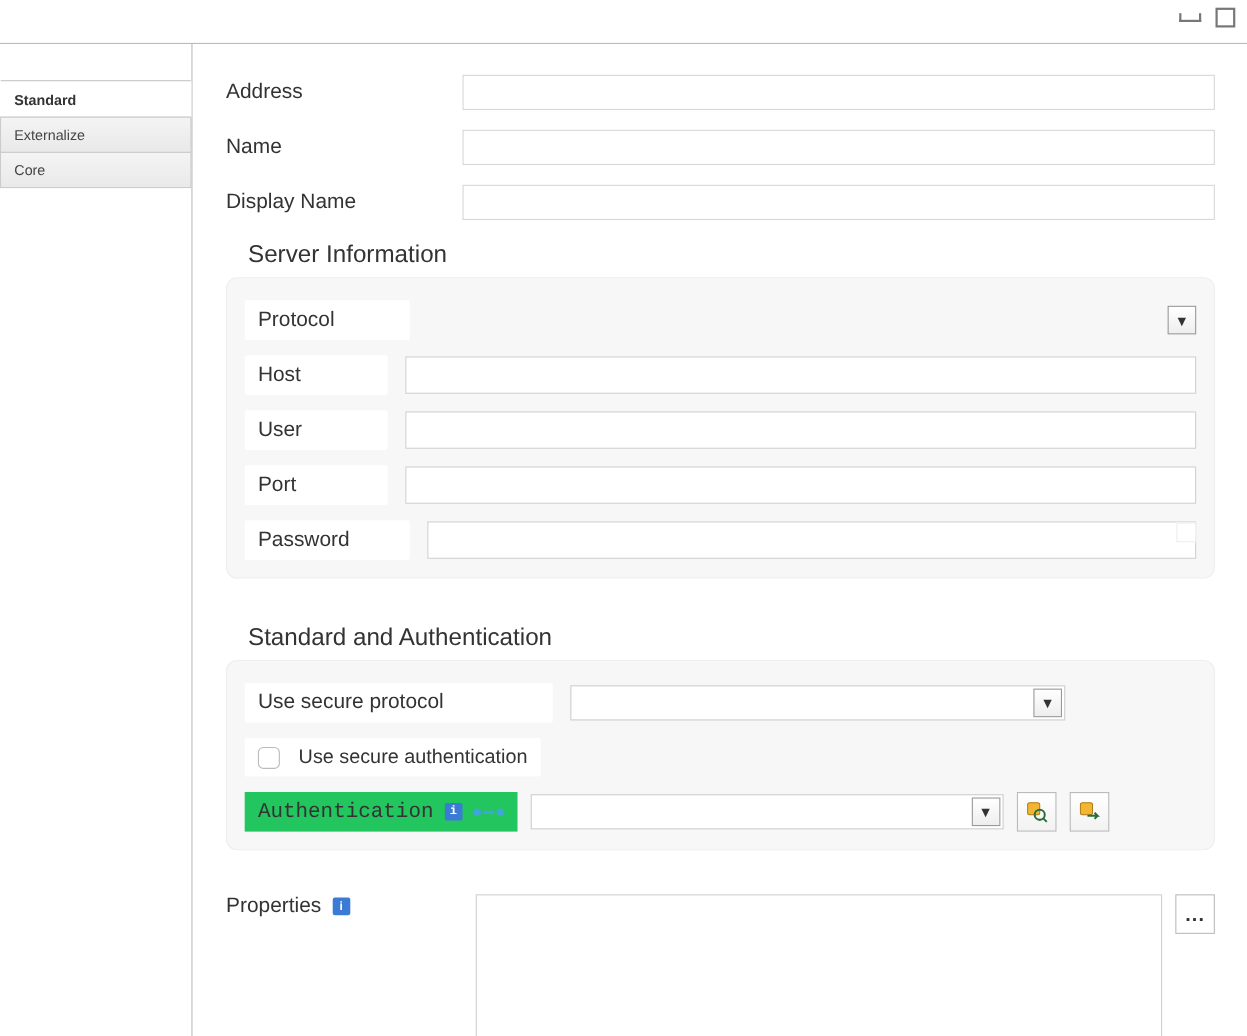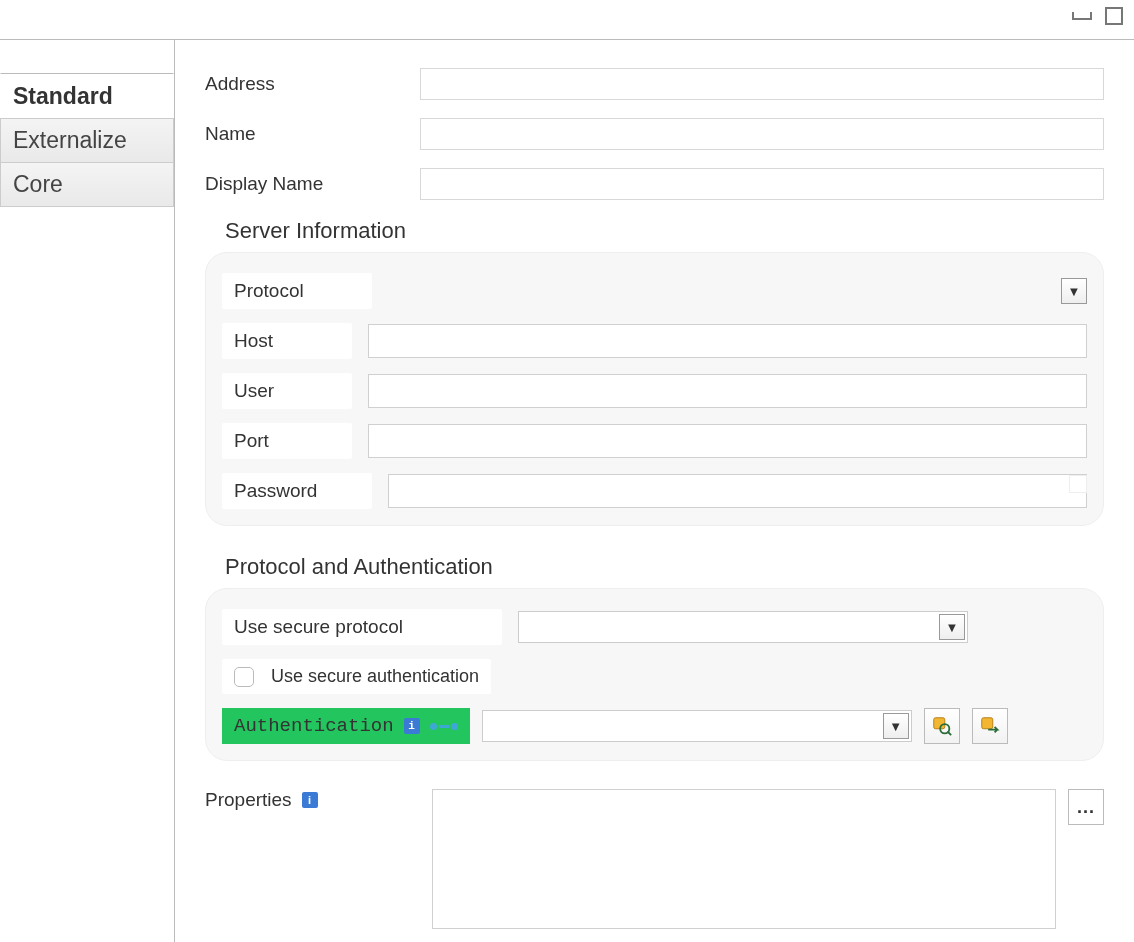--- a/index.html
+++ b/index.html
@@ -52,21 +52,21 @@
       display: flex;
       height: calc(100% - 40px);
     }
     .sidebar {
       width: 175px;
       border-right: 1px solid #bbb;
       padding-top: 20px;
     }
     .sidebar .tab {
       padding: 8px 12px;
-      font-size: 23px;
+      font-size: 13px;
       border: 1px solid transparent;
       cursor: pointer;
     }
     .sidebar .tab.spacer-top{
       border-bottom:1px solid #bbb;
       height:14px;
       padding:0;
       margin-bottom:0;
     }
     .sidebar .tab.active {
@@ -103,23 +103,23 @@
       padding: 4px 8px;
       font-size: 16px;
     }
     .group-title {
       font-size: 22px;
       margin: 6px 0 8px 20px;
     }
     .group-box {
       background: #f7f7f7;
       border: 1px solid #eee;
-      border-radius: 22px;
+      border-radius: 10px;
       padding: 20px 16px 16px 16px;
-      margin-bottom: 28px;
+      margin-bottom: 40px;
     }
     .inner-row {
       display: flex;
       align-items: center;
       margin-bottom: 14px;
       gap: 16px;
     }
     .inner-label {
       background: #fff;
       padding: 7px 12px;
@@ -261,21 +261,21 @@
         <div class="inner-label" style="min-width:130px">Port</div>
         <input class="inner-input" type="text" value="" style="">
       </div>
       <div class="inner-row pw-row" style="margin-bottom:0">
         <div class="inner-label" style="min-width:150px">Password</div>
         <input class="inner-input" type="password" value="" style="">
         <span class="pw-indicator"></span>
       </div>
     </div>
 
-    <div class="group-title">Protocol and Authentication</div>
+    <div class="group-title">Standard and Authentication</div>
     <div class="group-box">
 
       <div class="inner-row">
         <div class="inner-label wide">Use secure protocol</div>
         <div class="combo boxed" style="max-width:450px">
           <div class="combo-field"></div>
           <div class="combo-btn">
             <span>▼</span>
           </div>
         </div>

